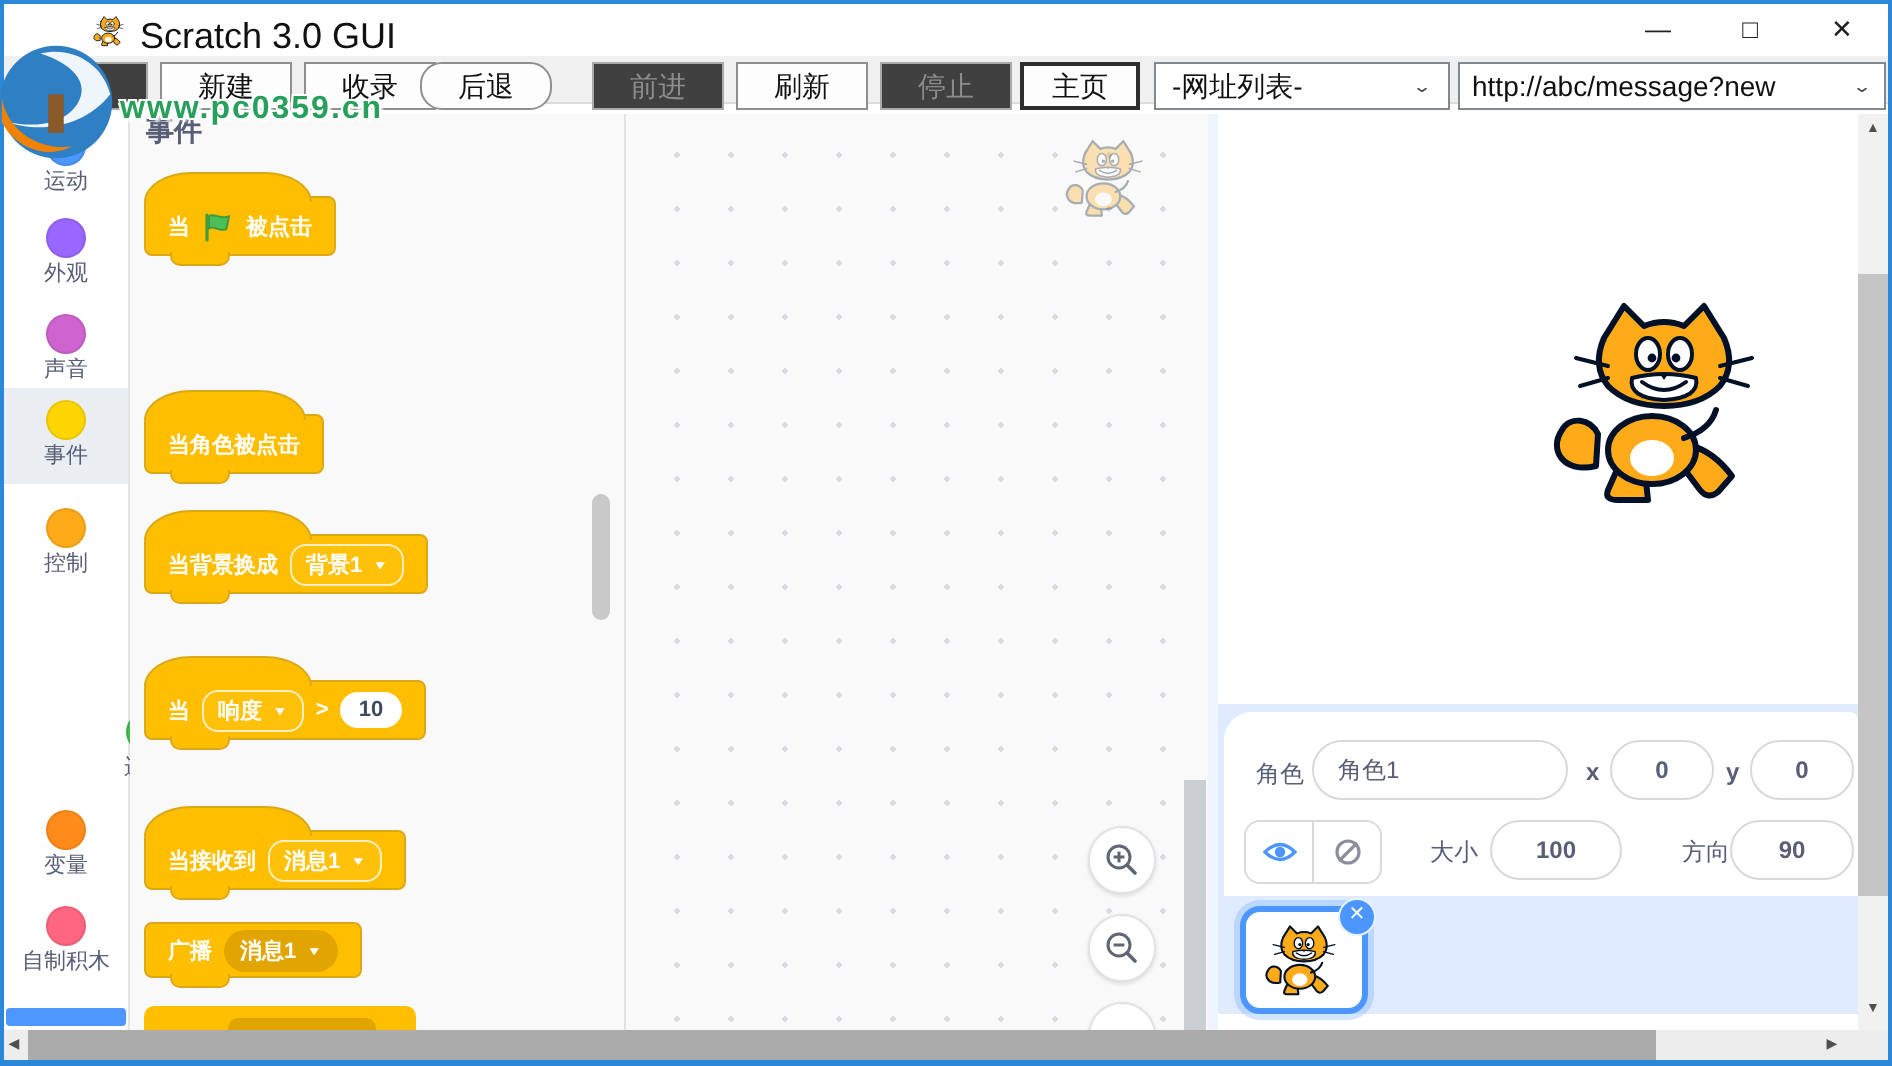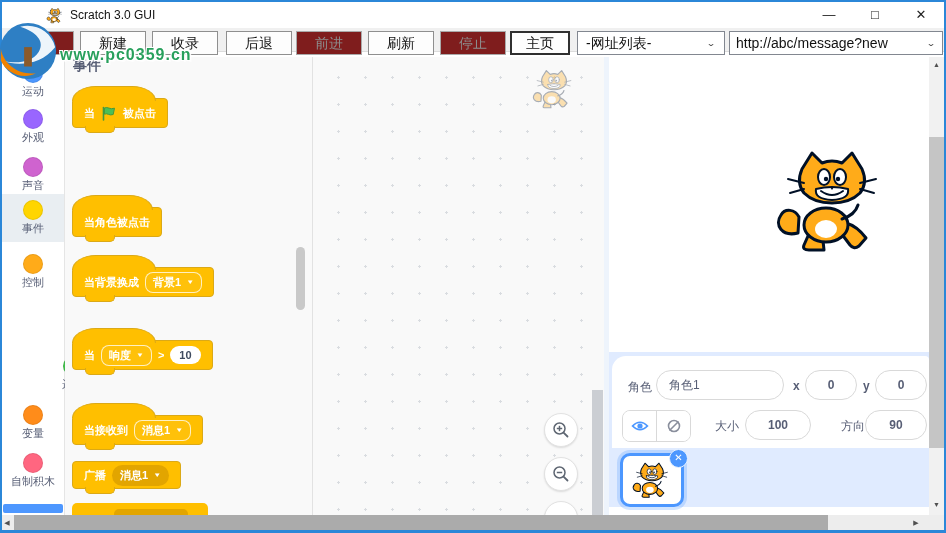--- a/index.html
+++ b/index.html
@@ -10,30 +10,30 @@
   .abs{position:absolute;}
   
   .b-top{left:0;top:0;width:946px;height:2px;background:#2b87d8;z-index:40;}
   .b-left{left:0;top:0;width:2px;height:533px;background:#2b87d8;z-index:40;}
   .b-right{left:944px;top:0;width:2px;height:533px;background:#2b87d8;z-index:40;}
   .b-bottom{left:0;top:530px;width:946px;height:3px;background:#2b87d8;z-index:40;}
 
   
   .titlebar{left:2px;top:2px;width:942px;height:26px;background:#fff;}
   .app-icon{position:absolute;left:44px;top:5px;width:18px;height:17px;}
-  .title-text{position:absolute;left:68px;top:6px;font-size:12px;color:#111;white-space:nowrap;}
+  .title-text{position:absolute;left:68px;top:6px;font-size:18px;color:#111;white-space:nowrap;}
   .win-controls{position:absolute;right:0;top:0;height:26px;display:flex;}
   .win-btn{width:46px;height:26px;line-height:25px;text-align:center;font-size:13px;color:#222;cursor:default;}
 
   
   .toolbar{left:2px;top:28px;width:942px;height:24px;background:#f0f0f0;border-bottom:1px solid #dcdcdc;box-sizing:border-box;}
   .tb-btn{position:absolute;top:3px;height:24px;width:66px;background:#fdfdfd;border:1px solid #8f8f8f;
      box-sizing:border-box;font-family:"Liberation Sans",sans-serif;font-size:14px;color:#111;text-align:center;
      line-height:21px;padding:0;white-space:nowrap;overflow:hidden;}
-  .tb-btn.disabled{background:#7f1d1d;color:#8d8d8d;border-color:#aaa;}
+  .tb-btn.disabled{background:#404040;color:#8d8d8d;border-color:#aaa;}
   .tb-btn.emphasis{border:2px solid #2f2f2f;line-height:19px;}
   .url-select{position:absolute;left:575px;top:3px;width:148px;height:24px;background:#fff;border:1px solid #828790;
      box-sizing:border-box;font-size:14px;color:#111;line-height:22px;padding:0 8px;display:flex;justify-content:space-between;}
   .url-combo{position:absolute;left:727px;top:3px;width:214px;height:24px;background:#fff;border:1px solid #828790;
      box-sizing:border-box;font-size:14px;color:#111;line-height:22px;padding:0 6px;display:flex;justify-content:space-between;}
   .combo-caret{color:#444;font-size:12px;transform:scaleY(.7);}
 
   
   .cat-col{left:2px;top:57px;width:62px;height:458px;background:#fff;border-right:1px solid #e5e5e5;box-sizing:content-box;}
   .cat-item{position:absolute;left:0;width:62px;height:48px;text-align:center;cursor:pointer;}
@@ -143,21 +143,21 @@
       <div class="win-btn">□</div>
       <div class="win-btn">✕</div>
     </div>
   </div>
 
   <div class="abs toolbar">
     <div id="toolbar-buttons">
         <button class="tb-btn disabled" style="left: 6px;">退出</button>
         <button class="tb-btn" style="left: 78px;">新建</button>
         <button class="tb-btn" style="left: 150px;">收录</button>
-        <button class="tb-btn" style="left: 224px;">后退</button>
+        <button class="tb-btn" style="left: 208px; border-radius: 11px;">后退</button>
         <button class="tb-btn disabled" style="left: 294px;">前进</button>
         <button class="tb-btn" style="left: 366px;">刷新</button>
         <button class="tb-btn disabled" style="left: 438px;">停止</button>
         <button class="tb-btn emphasis" style="left: 508px; width: 60px;">主页</button>
       </div>
     <div class="url-select">
       <span>-网址列表-</span>
       <span class="combo-caret">⌄</span>
     </div>
     <div class="url-combo">

